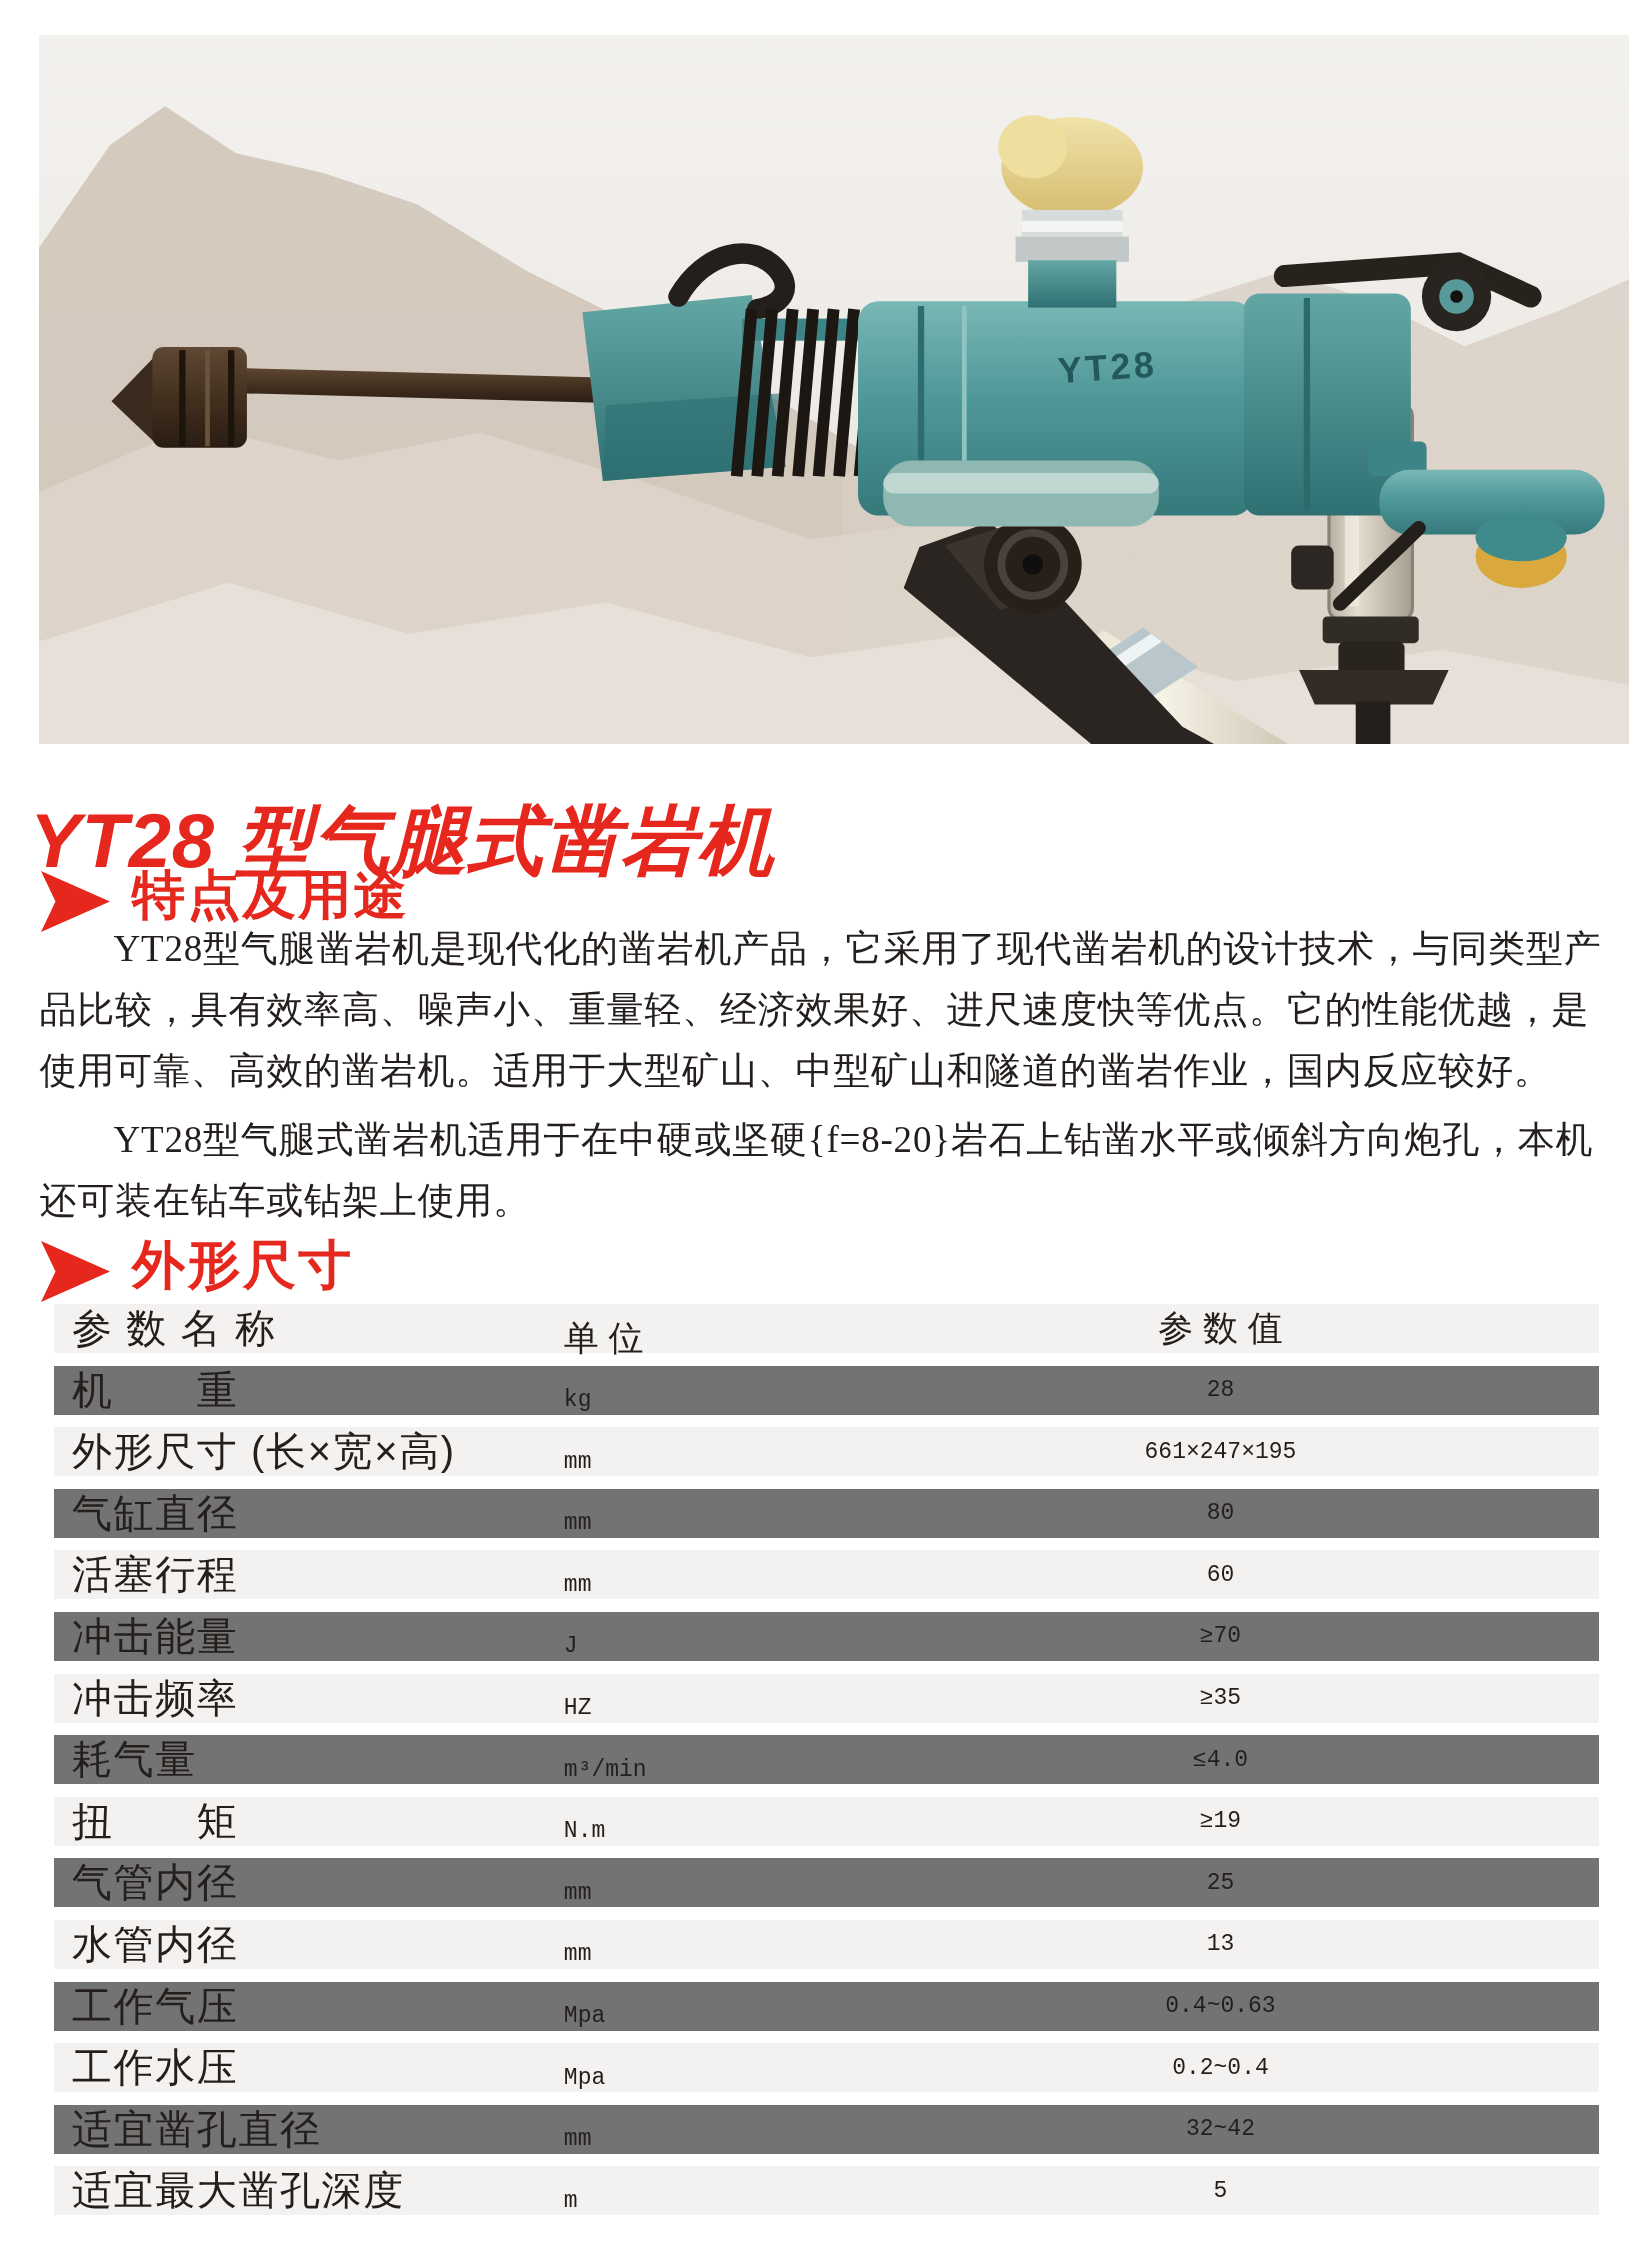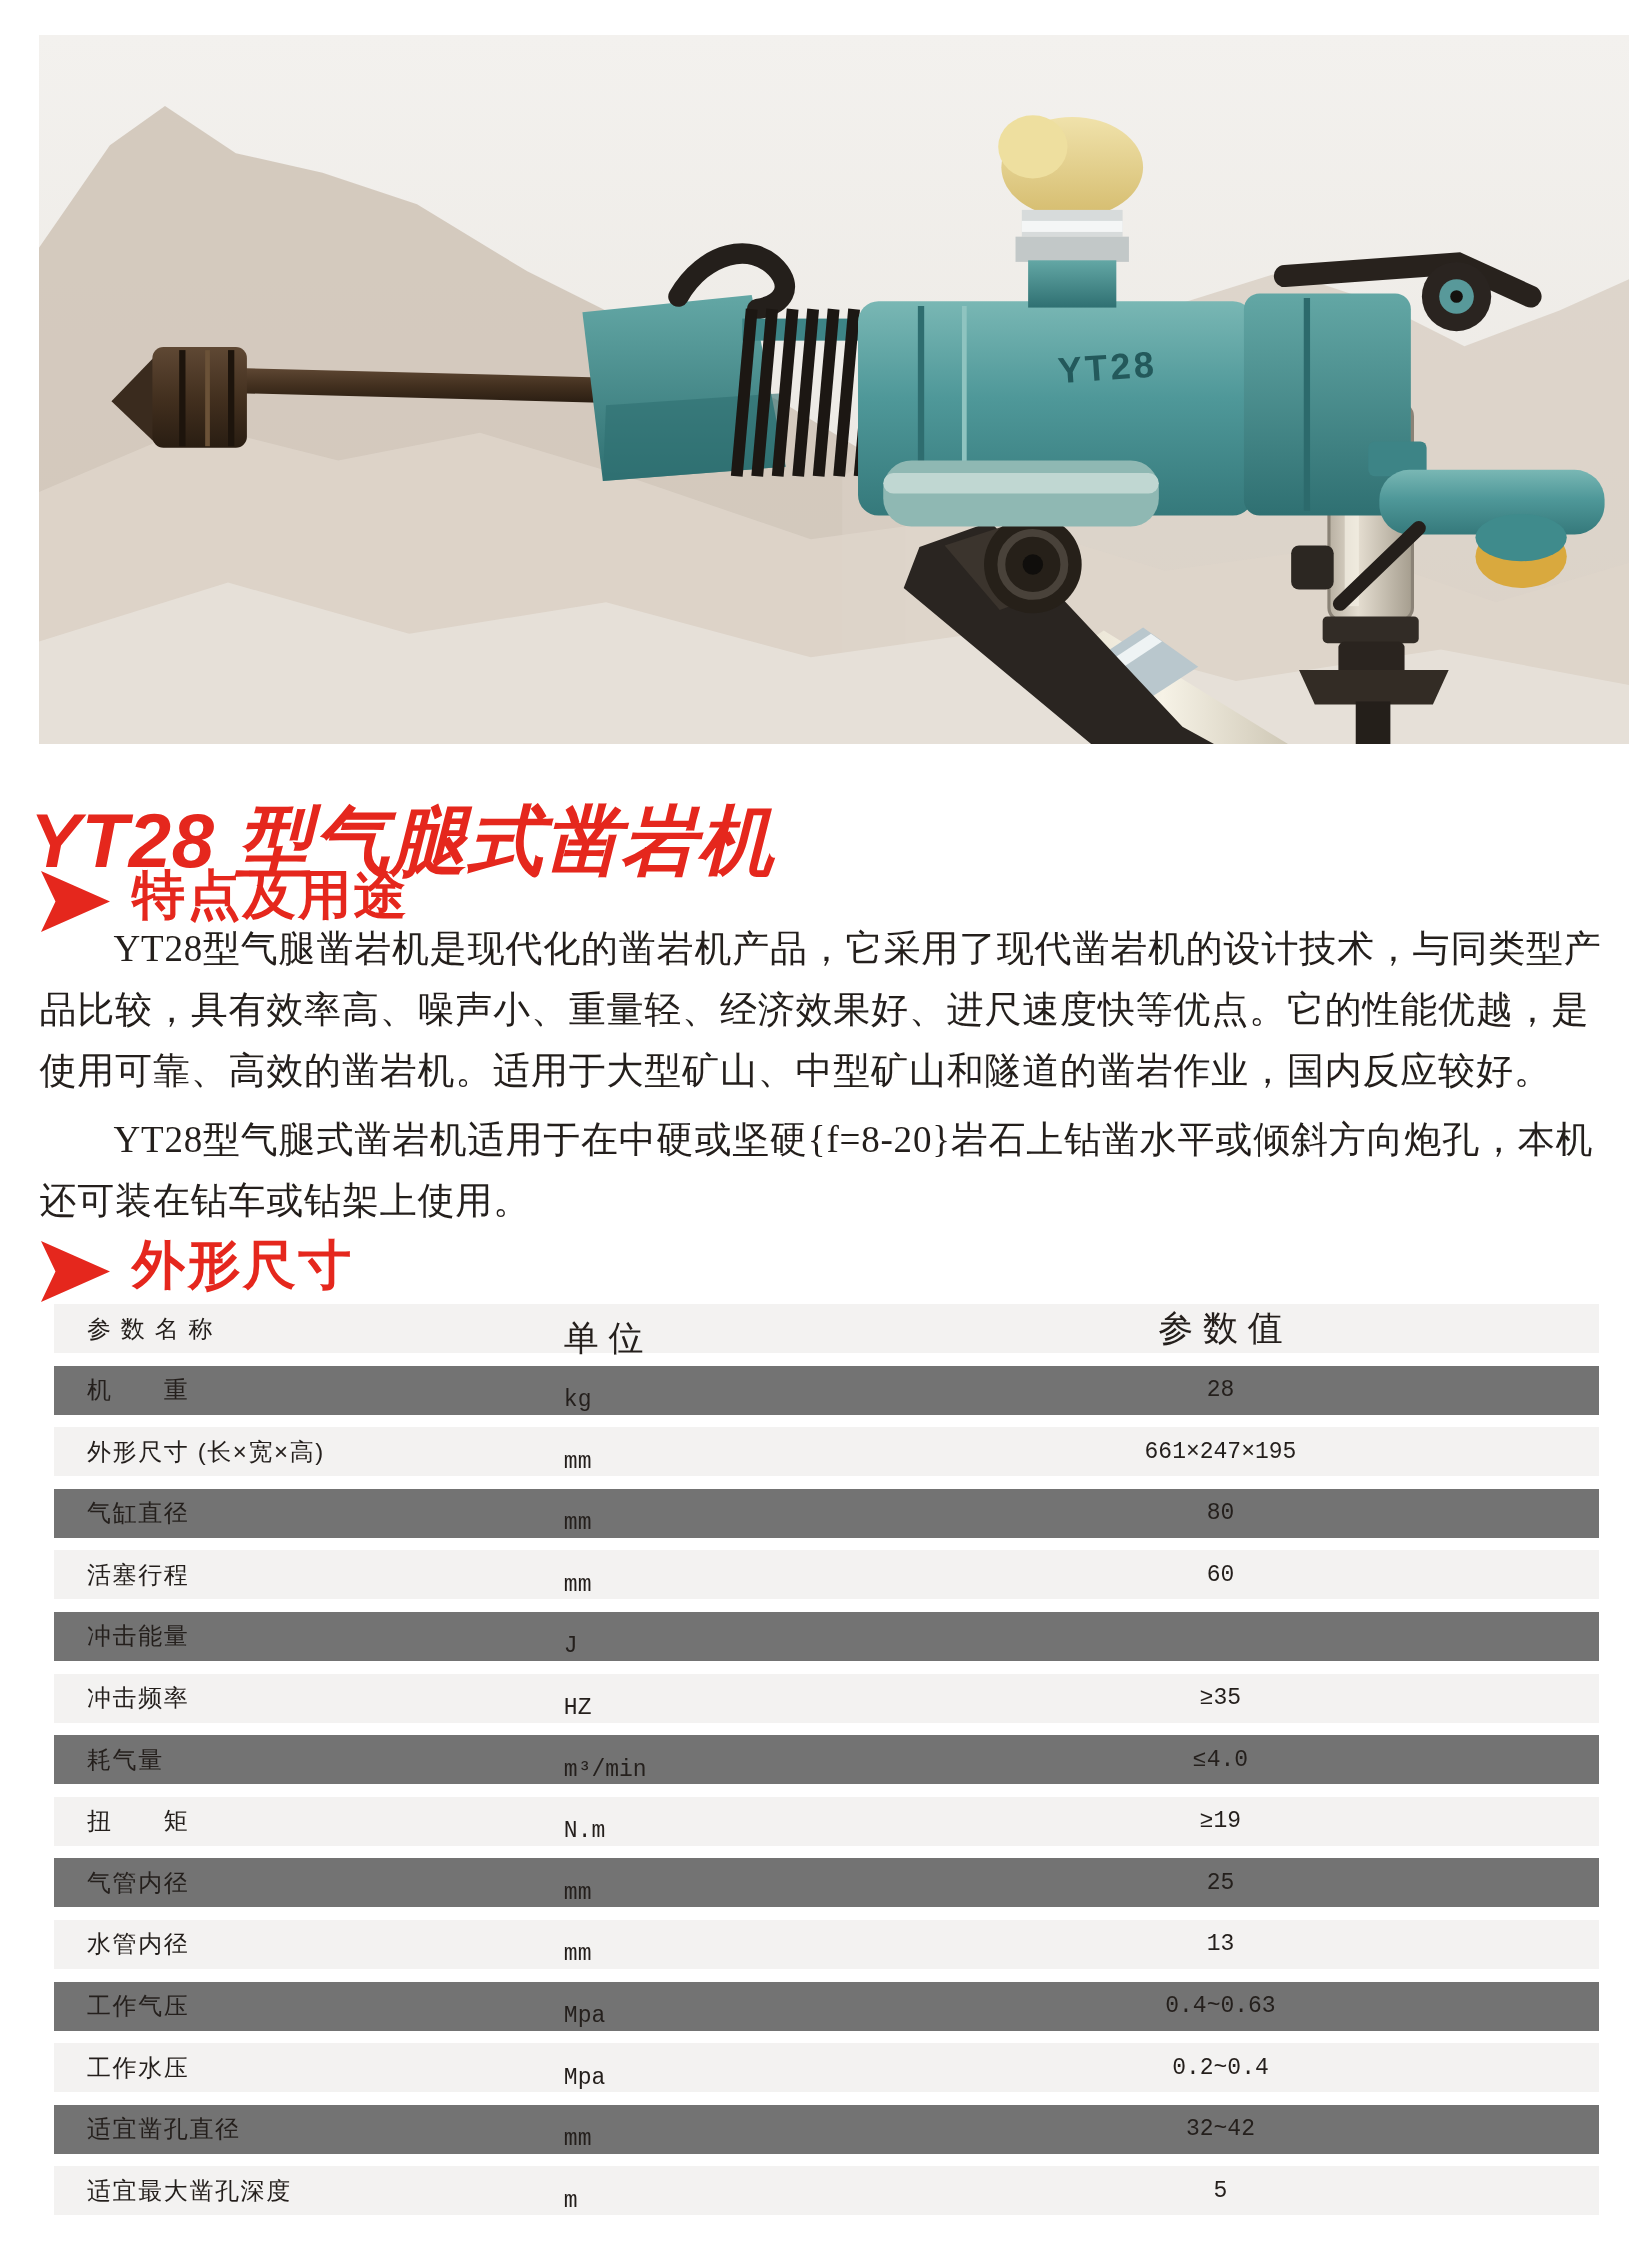--- a/index.html
+++ b/index.html
@@ -23,21 +23,21 @@
     clip-path:polygon(0 0, 100% 50%, 0 100%, 21% 50%);
   }
   .sec-label{font-size:53px; font-weight:800; color:#e5271d; letter-spacing:2.4px; white-space:nowrap;}
   
   .paras{position:absolute; left:31.5px; top:910px; width:1591px;}
   .paras p{margin:8px; font-size:37px; line-height:61px; text-indent:2em; letter-spacing:0.8px; color:#241f1c;font-family:Liberation Serif, serif;}
   
   .spec{position:absolute; left:54px; top:1304px; width:1545px;}
   .t-row{display:flex; align-items:center; height:49px; margin-bottom:12.6px; background:#737373;}
   .t-row:nth-child(odd){background:#f3f2f1;}
-  .c-name{flex:0 0 33%; padding-left:33px; box-sizing:border-box; font-size:24px; letter-spacing:1.6px; white-space:nowrap;}
+  .c-name{flex:0 0 33%; padding-left:18px; box-sizing:border-box; font-size:40px; letter-spacing:1.6px; white-space:nowrap;}
   .c-unit{flex:0 0 20%; font-size:35px;margin-top:20px;}
   .c-value{flex:0 0 45%; text-align:center; font-size:35px;}
   .t-row .latin{font-size:23px;font-family:Liberation Mono, monospace;}
 </style>
 </head>
 <body>
 
 <div class="page">
 
   <div class="photo">
@@ -216,20 +216,21 @@
       <span class="c-value latin">80</span>
     </div>
     <div class="t-row">
       <span class="c-name">活塞行程</span>
       <span class="c-unit latin">mm</span>
       <span class="c-value latin">60</span>
     </div>
     <div class="t-row">
       <span class="c-name">冲击能量</span>
       <span class="c-unit latin">J</span>
+      <span class="c-value latin">≥70</span>
     </div>
     <div class="t-row">
       <span class="c-name">冲击频率</span>
       <span class="c-unit latin">HZ</span>
       <span class="c-value latin">≥35</span>
     </div>
     <div class="t-row">
       <span class="c-name">耗气量</span>
       <span class="c-unit latin">m³/min</span>
       <span class="c-value latin">≤4.0</span>

